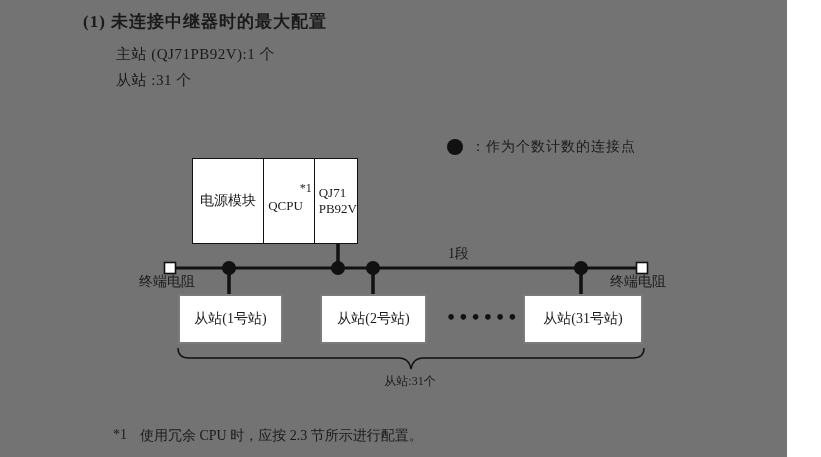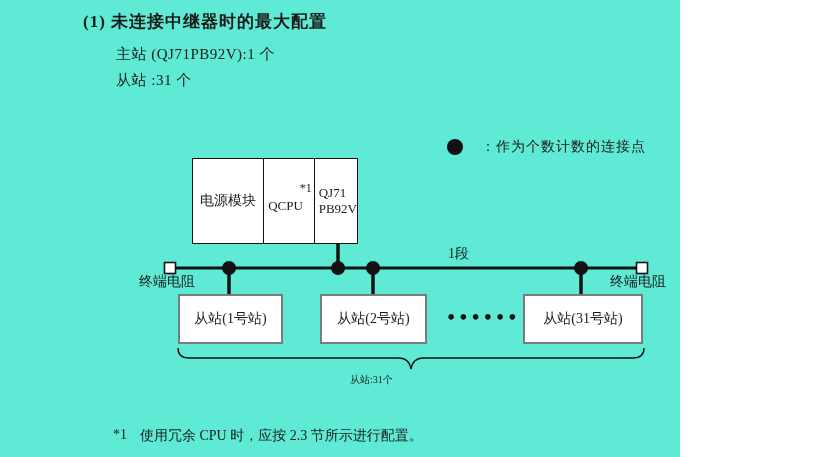--- a/index.html
+++ b/index.html
@@ -1,19 +1,19 @@
 <!DOCTYPE html>
 <html style="--line: #111111; --slave_border: #7b7b7b; --text: #1a1a1a;"><head>
 <meta charset="utf-8">
 <style>
   html,body{margin:0;padding:0;background:#ffffff;}
   .page{
     position:relative;
-    width:680px;height:457px;
-    background:#5eead4;
+    width:787px;height:457px;
+    background:#737373;
     font-family:"Liberation Serif","DejaVu Serif",serif;
     color:var(--text,#1a1a1a);
     overflow:hidden;
   }
   .abs{position:absolute;}
   .heading{
     left:83px;top:10px;
     font-size:17px;font-weight:bold;letter-spacing:1px;
   }
   .subline{left:116px;font-size:15px;letter-spacing:0.5px;}
@@ -27,21 +27,21 @@
     box-sizing:border-box;display:flex;background:#fff;
   }
   .cell{box-sizing:border-box;height:100%;}
   .cell.power{width:71px;display:flex;align-items:center;justify-content:center;font-size:14px;}
   .cell.cpu{width:51px;border-left:1px solid var(--line,#111);position:relative;font-size:13px;}
   .cpu-name{position:absolute;left:4px;top:39px;}
   .cpu-note{position:absolute;right:2px;top:22px;font-size:12px;}
   .cell.network{flex:1;border-left:1px solid var(--line,#111);padding:26px 0 0 4px;font-size:13px;line-height:16px;}
   .cell.network span{display:block;}
 
-  .legend{left:447px;top:138px;display:flex;align-items:center;gap:18px;}
+  .legend{left:447px;top:138px;display:flex;align-items:center;gap:8px;}
   .legend-dot{width:16px;height:16px;border-radius:50%;background:var(--line,#111);flex:0 0 auto;}
   .legend-text{font-size:14px;letter-spacing:1px;}
 
   .seg-label{left:448px;top:245px;font-size:14px;}
   .term{font-size:14px;}
   .term.left{left:139px;top:273px;}
   .term.right{left:610px;top:273px;}
 
   .slave-box{
     top:294px;height:50px;box-sizing:border-box;
@@ -51,21 +51,21 @@
   }
   .slave-box.s1{left:178px;width:105px;}
   .slave-box.s2{left:320px;width:107px;}
   .slave-box.s3{left:523px;width:120px;}
 
   .ellipsis{
     left:446px;top:308px;width:70px;
     font-size:16px;font-weight:bold;letter-spacing:2px;color:var(--line,#111);
     font-family:"DejaVu Sans",sans-serif;
   }
-  .brace-label{left:350px;top:373px;width:120px;text-align:left;font-size:10px;}
+  .brace-label{left:350px;top:373px;width:120px;text-align:center;font-size:12px;}
   .caption{left:0;top:399px;width:800px;text-align:center;font-size:15px;font-weight:bold;letter-spacing:0.5px;}
   .footnote{left:113px;top:427px;display:flex;gap:13px;font-size:14px;}
 
   svg.overlay{position:absolute;left:0;top:0;pointer-events:none;}
   .ln{stroke:var(--line,#111);}
   .dot{fill:var(--line,#111);}
   .sq{fill:#ffffff;stroke:var(--line,#111);stroke-width:1.6;}
   .brace{fill:none;stroke:var(--line,#111);stroke-width:1.4;}
 </style>
 </head>

